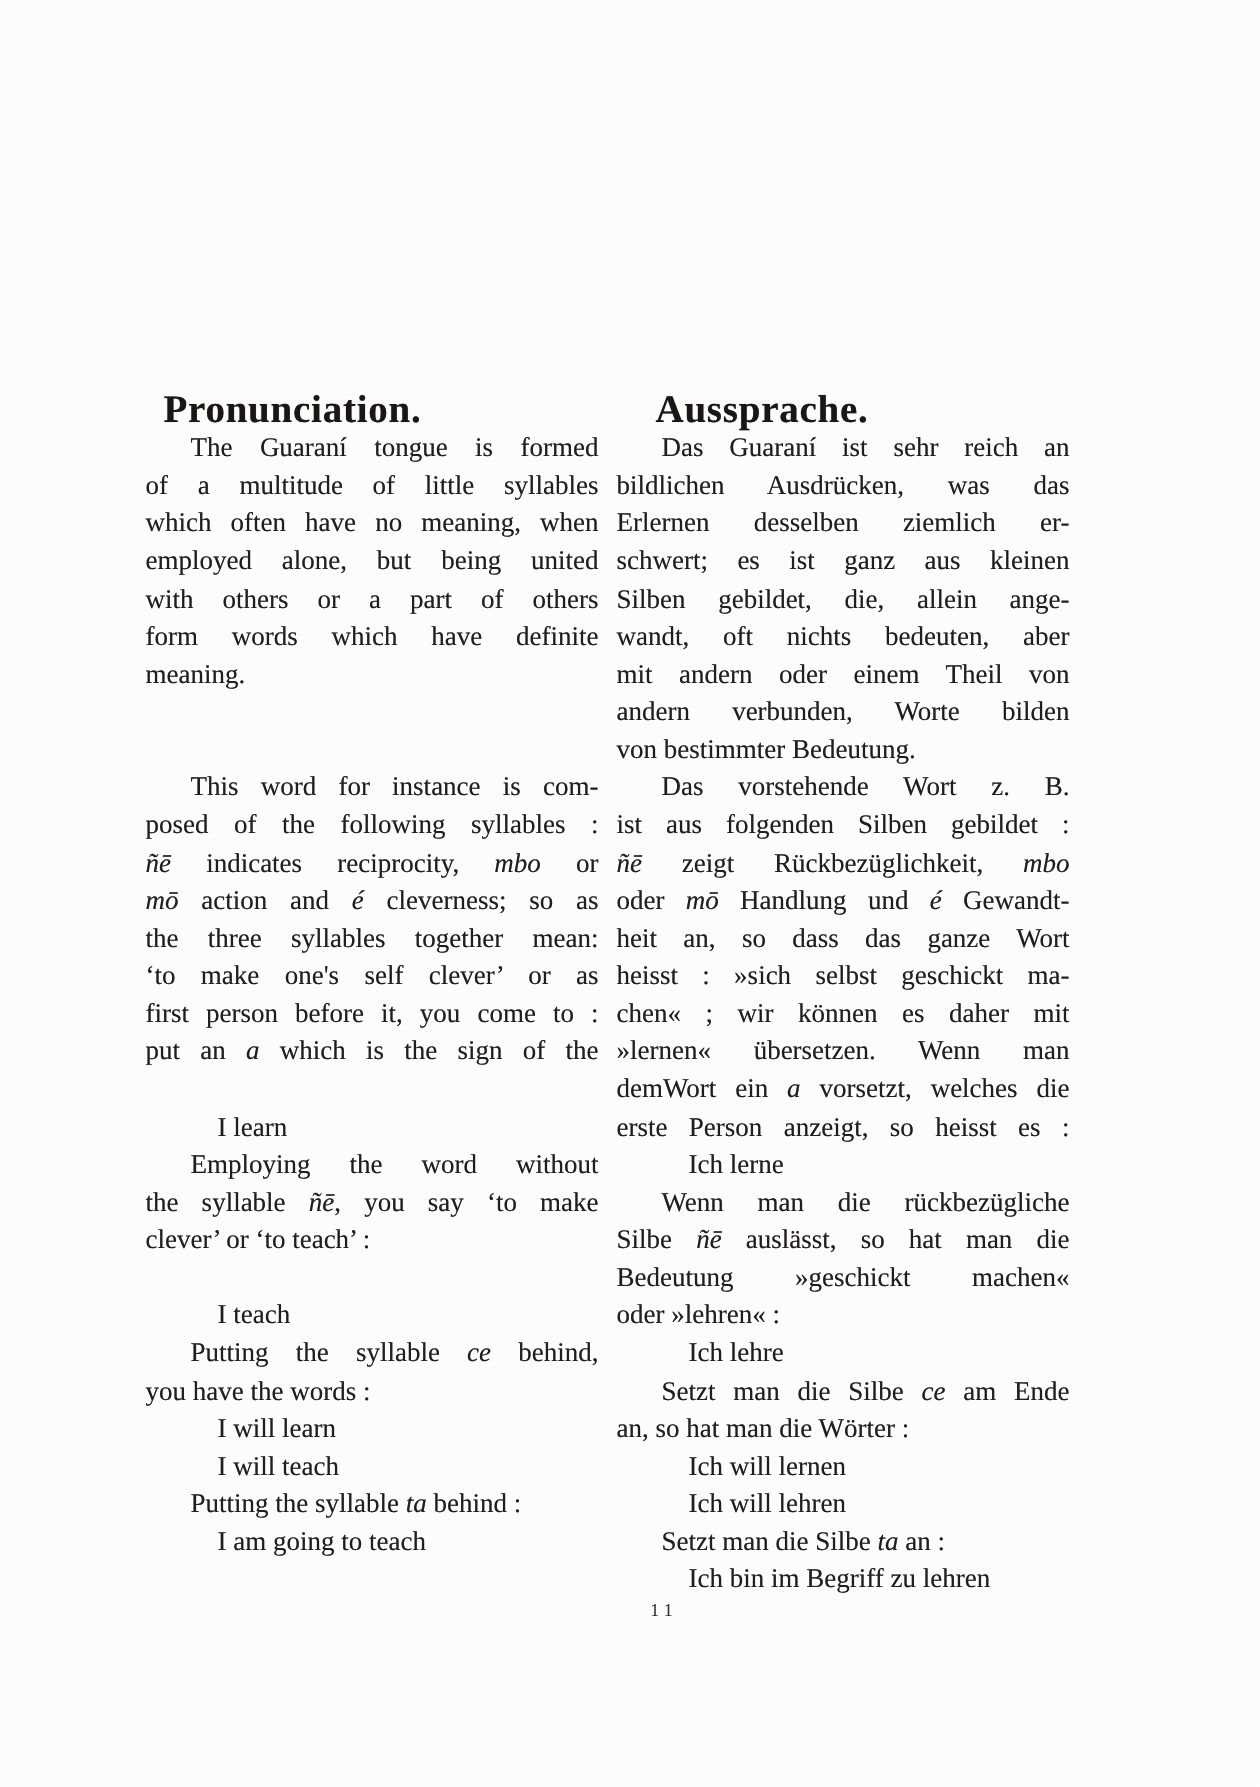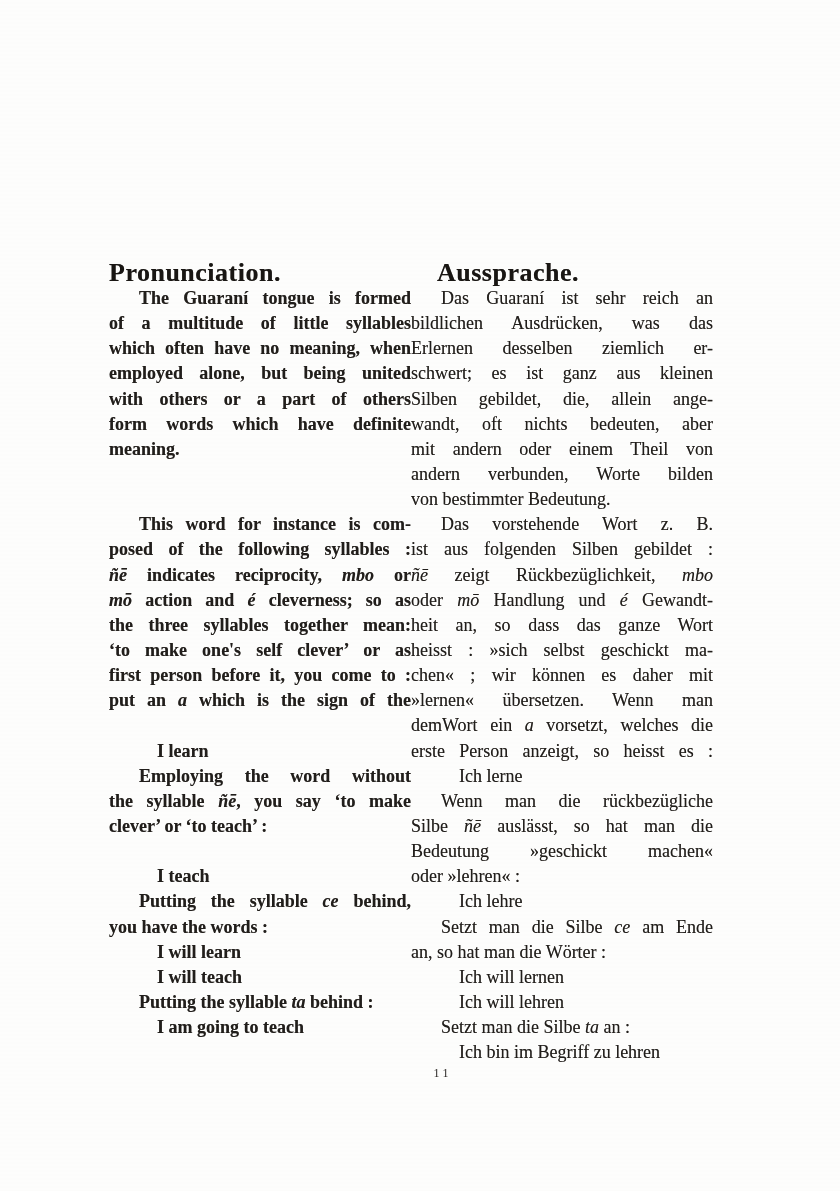--- a/index.html
+++ b/index.html
@@ -33,21 +33,21 @@
     text-shadow: 0 0 0.5px rgba(20,16,12,0.55);
     margin-top: 15px;
   }
   .heading.left  { left: 109px; }
   .heading.right { left: 437px; }
   .col {
     position: absolute;
     top: 286px;
     width: 302px;
   }
-  .col.left  { left: 109px; font-weight: bold; }
+  .col.left  { left: 97px; }
   .col.right { left: 411px; }
   .line {
     height: 25.15px;
     line-height: 25.15px;
     font-size: 18px;
     text-shadow: 0 0 0.4px rgba(25,20,15,0.5);
   }
   .line.just {
     text-align: justify;
     text-align-last: justify;

